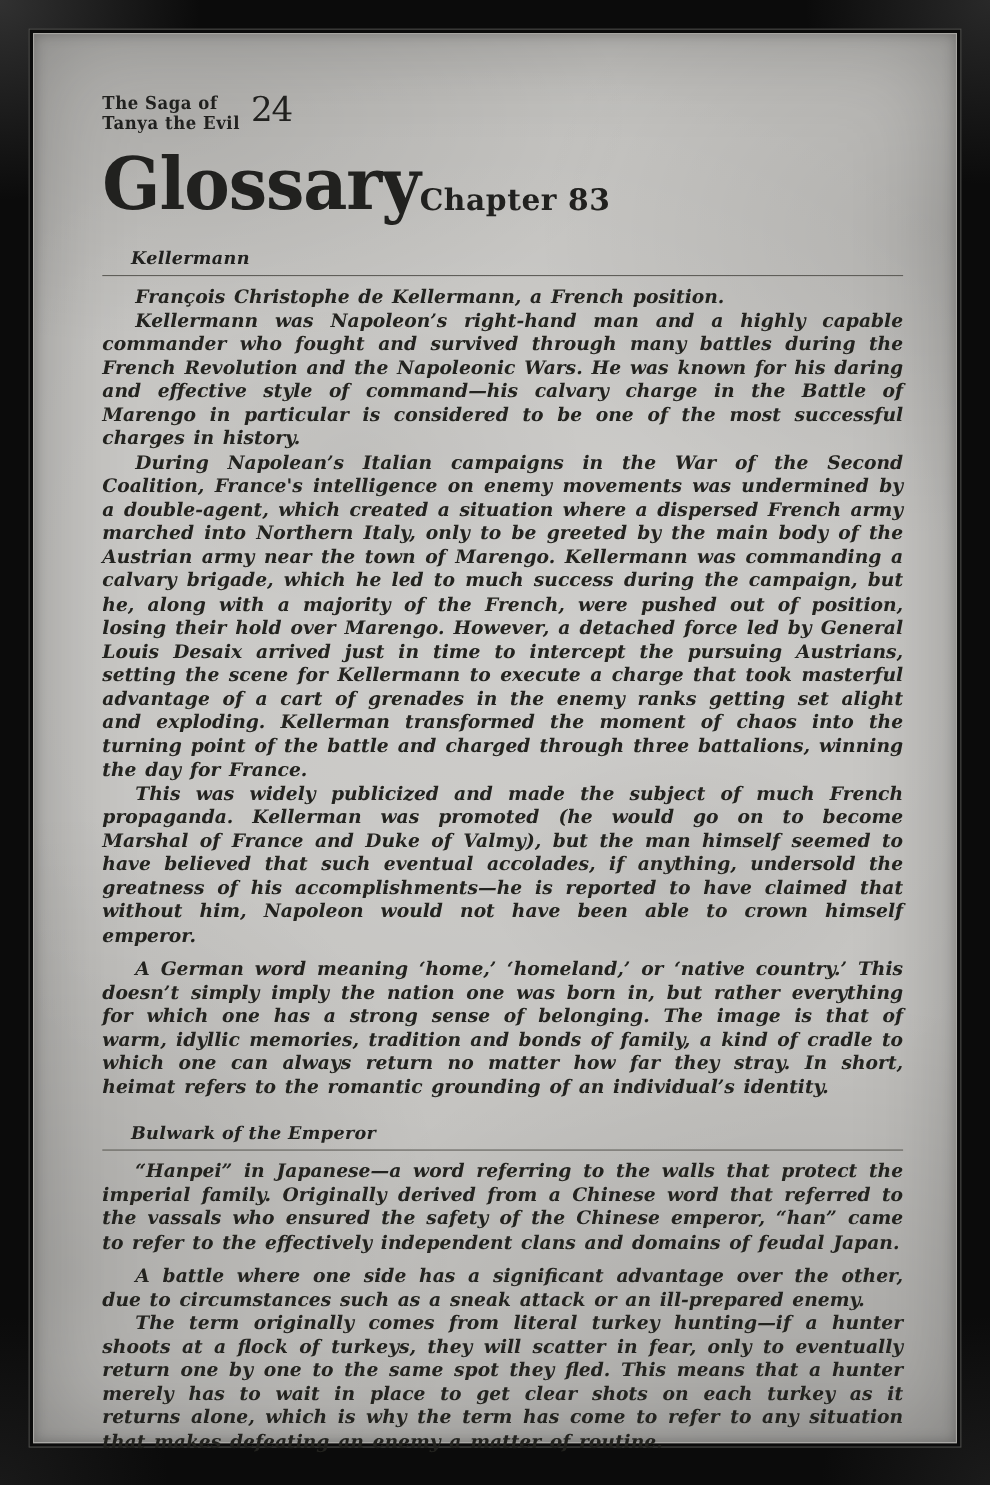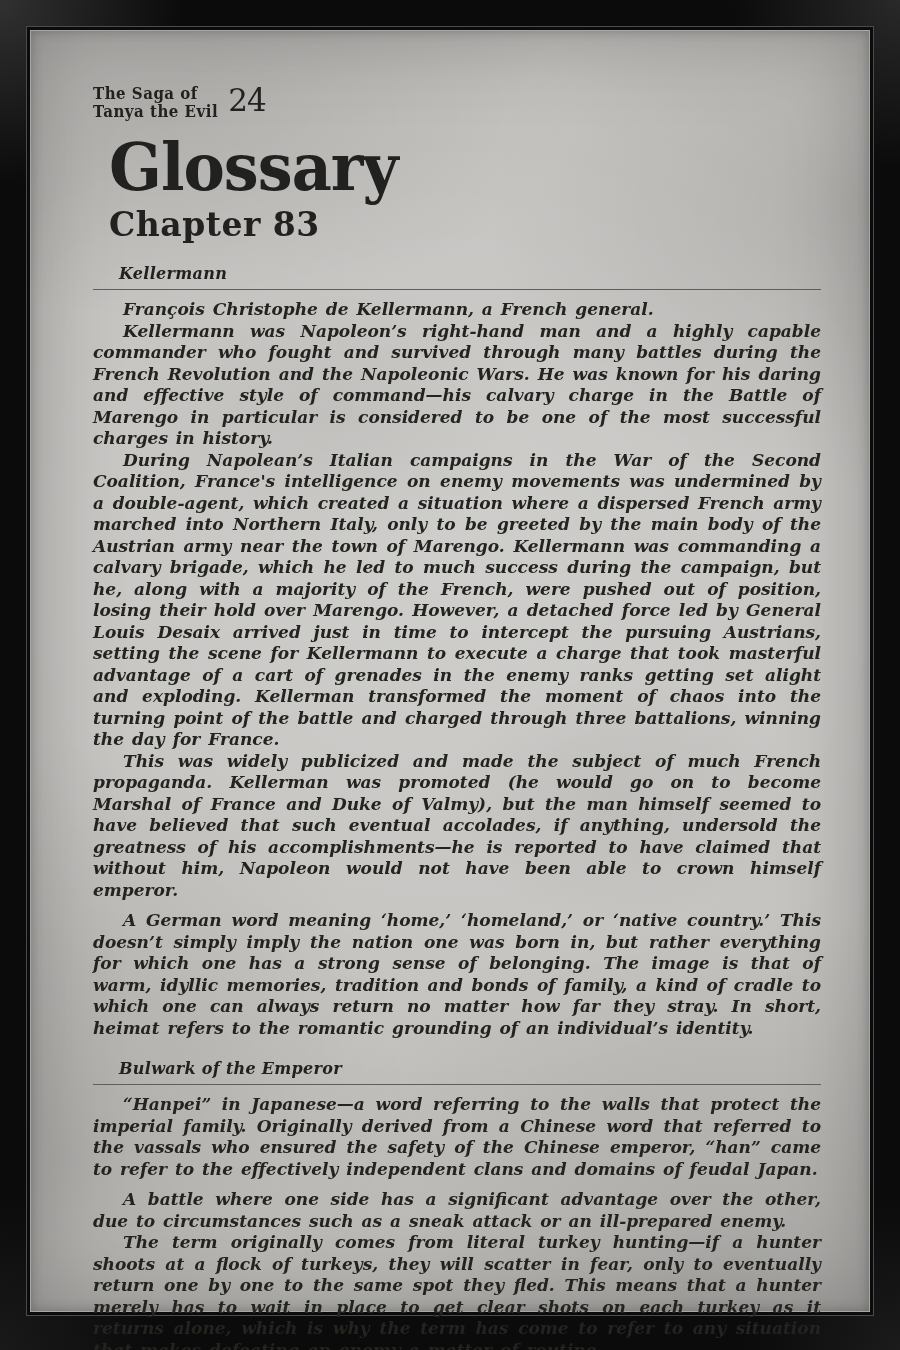--- a/index.html
+++ b/index.html
@@ -66,34 +66,32 @@
     font-weight: normal;
     line-height: 38px;
     margin-top: -2px;
     letter-spacing: -1px;
   }
   
   .title-row {
     margin-top: 16px;
     display: flex;
     align-items: baseline;
-    flex-direction: column;
   }
   .glossary-title {
     font-size: 62px;
     font-weight: bold;
     line-height: 70px;
     letter-spacing: -1px;
     transform: scaleY(1.06);
     transform-origin: bottom left;
   }
   .chapter {
-    font-size: 33px;
+    font-size: 27px;
     font-weight: bold;
-    margin-left: 16px;
     letter-spacing: .5px;
   }
   
   .entry { margin-top: 0; }
   .term {
     font-size: 16px;
     font-style: italic;
     font-weight: bold;
     margin: 20px 0 0 0;
     padding: 0 0 6px 26px;
@@ -128,21 +126,21 @@
     </div>
 
     <div class="title-row">
       <span class="glossary-title">Glossary</span>
       <span class="chapter">Chapter 83</span>
     </div>
 
     <section class="entry">
       <h2 class="term">Kellermann</h2>
       <div class="body">
-        <p>François Christophe de Kellermann, a French general.</p>
+        <p>François Christophe de Kellermann, a French position.</p>
         <p>Kellermann was Napoleon’s right-hand man and a highly capable commander who fought and survived through many battles during the French Revolution and the Napoleonic Wars. He was known for his daring and effective style of command—his calvary charge in the Battle of Marengo in particular is considered to be one of the most successful charges in history.</p>
         <p>During Napolean’s Italian campaigns in the War of the Second Coalition, France's intelligence on enemy movements was undermined by a double-agent, which created a situation where a dispersed French army marched into Northern Italy, only to be greeted by the main body of the Austrian army near the town of Marengo. Kellermann was commanding a calvary brigade, which he led to much success during the campaign, but he, along with a majority of the French, were pushed out of position, losing their hold over Marengo. However, a detached force led by General Louis Desaix arrived just in time to intercept the pursuing Austrians, setting the scene for Kellermann to execute a charge that took masterful advantage of a cart of grenades in the enemy ranks getting set alight and exploding. Kellerman transformed the moment of chaos into the turning point of the battle and charged through three battalions, winning the day for France.</p>
         <p>This was widely publicized and made the subject of much French propaganda. Kellerman was promoted (he would go on to become Marshal of France and Duke of Valmy), but the man himself seemed to have believed that such eventual accolades, if anything, undersold the greatness of his accomplishments—he is reported to have claimed that without him, Napoleon would not have been able to crown himself emperor.</p>
       </div>
     </section>
 
     <section class="entry">
       <div class="body">
         <p>A German word meaning ‘home,’ ‘homeland,’ or ‘native country.’ This doesn’t simply imply the nation one was born in, but rather everything for which one has a strong sense of belonging. The image is that of warm, idyllic memories, tradition and bonds of family, a kind of cradle to which one can always return no matter how far they stray. In short, heimat refers to the romantic grounding of an individual’s identity.</p>
       </div>

